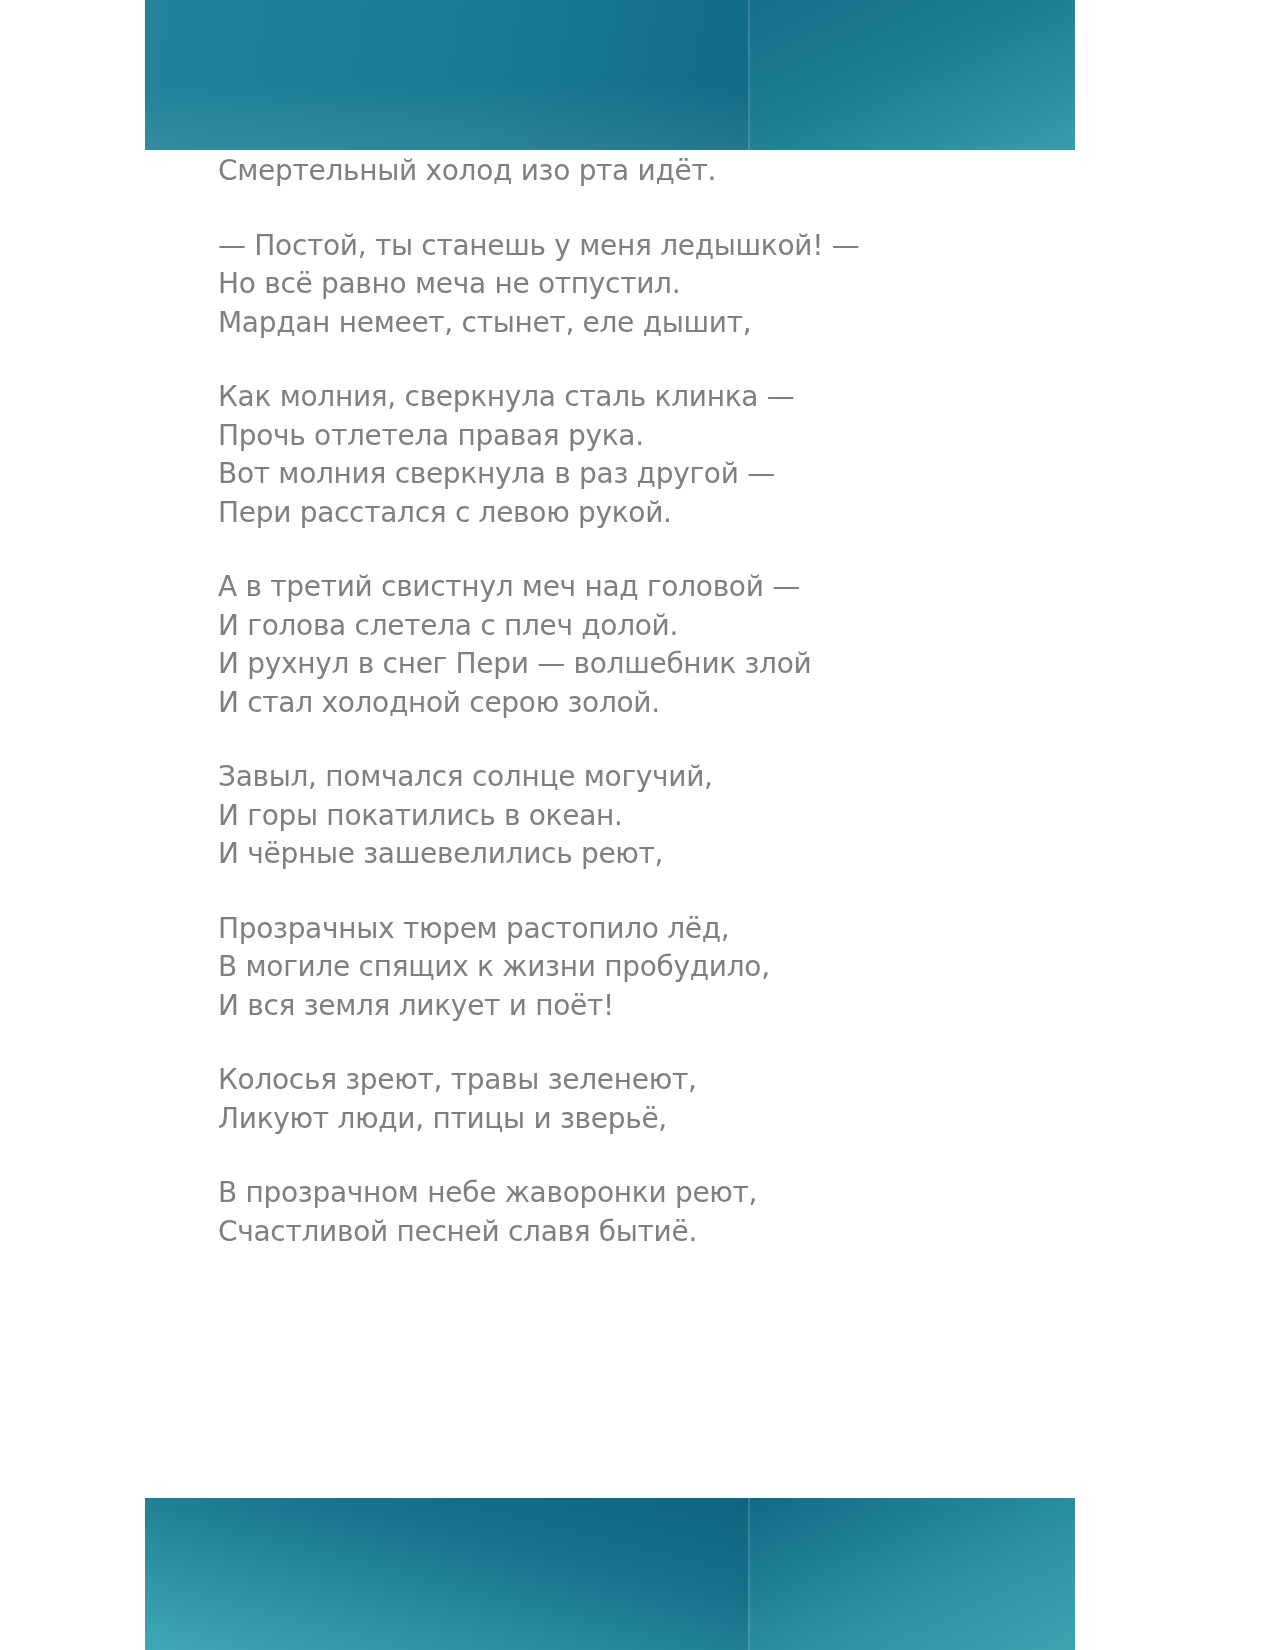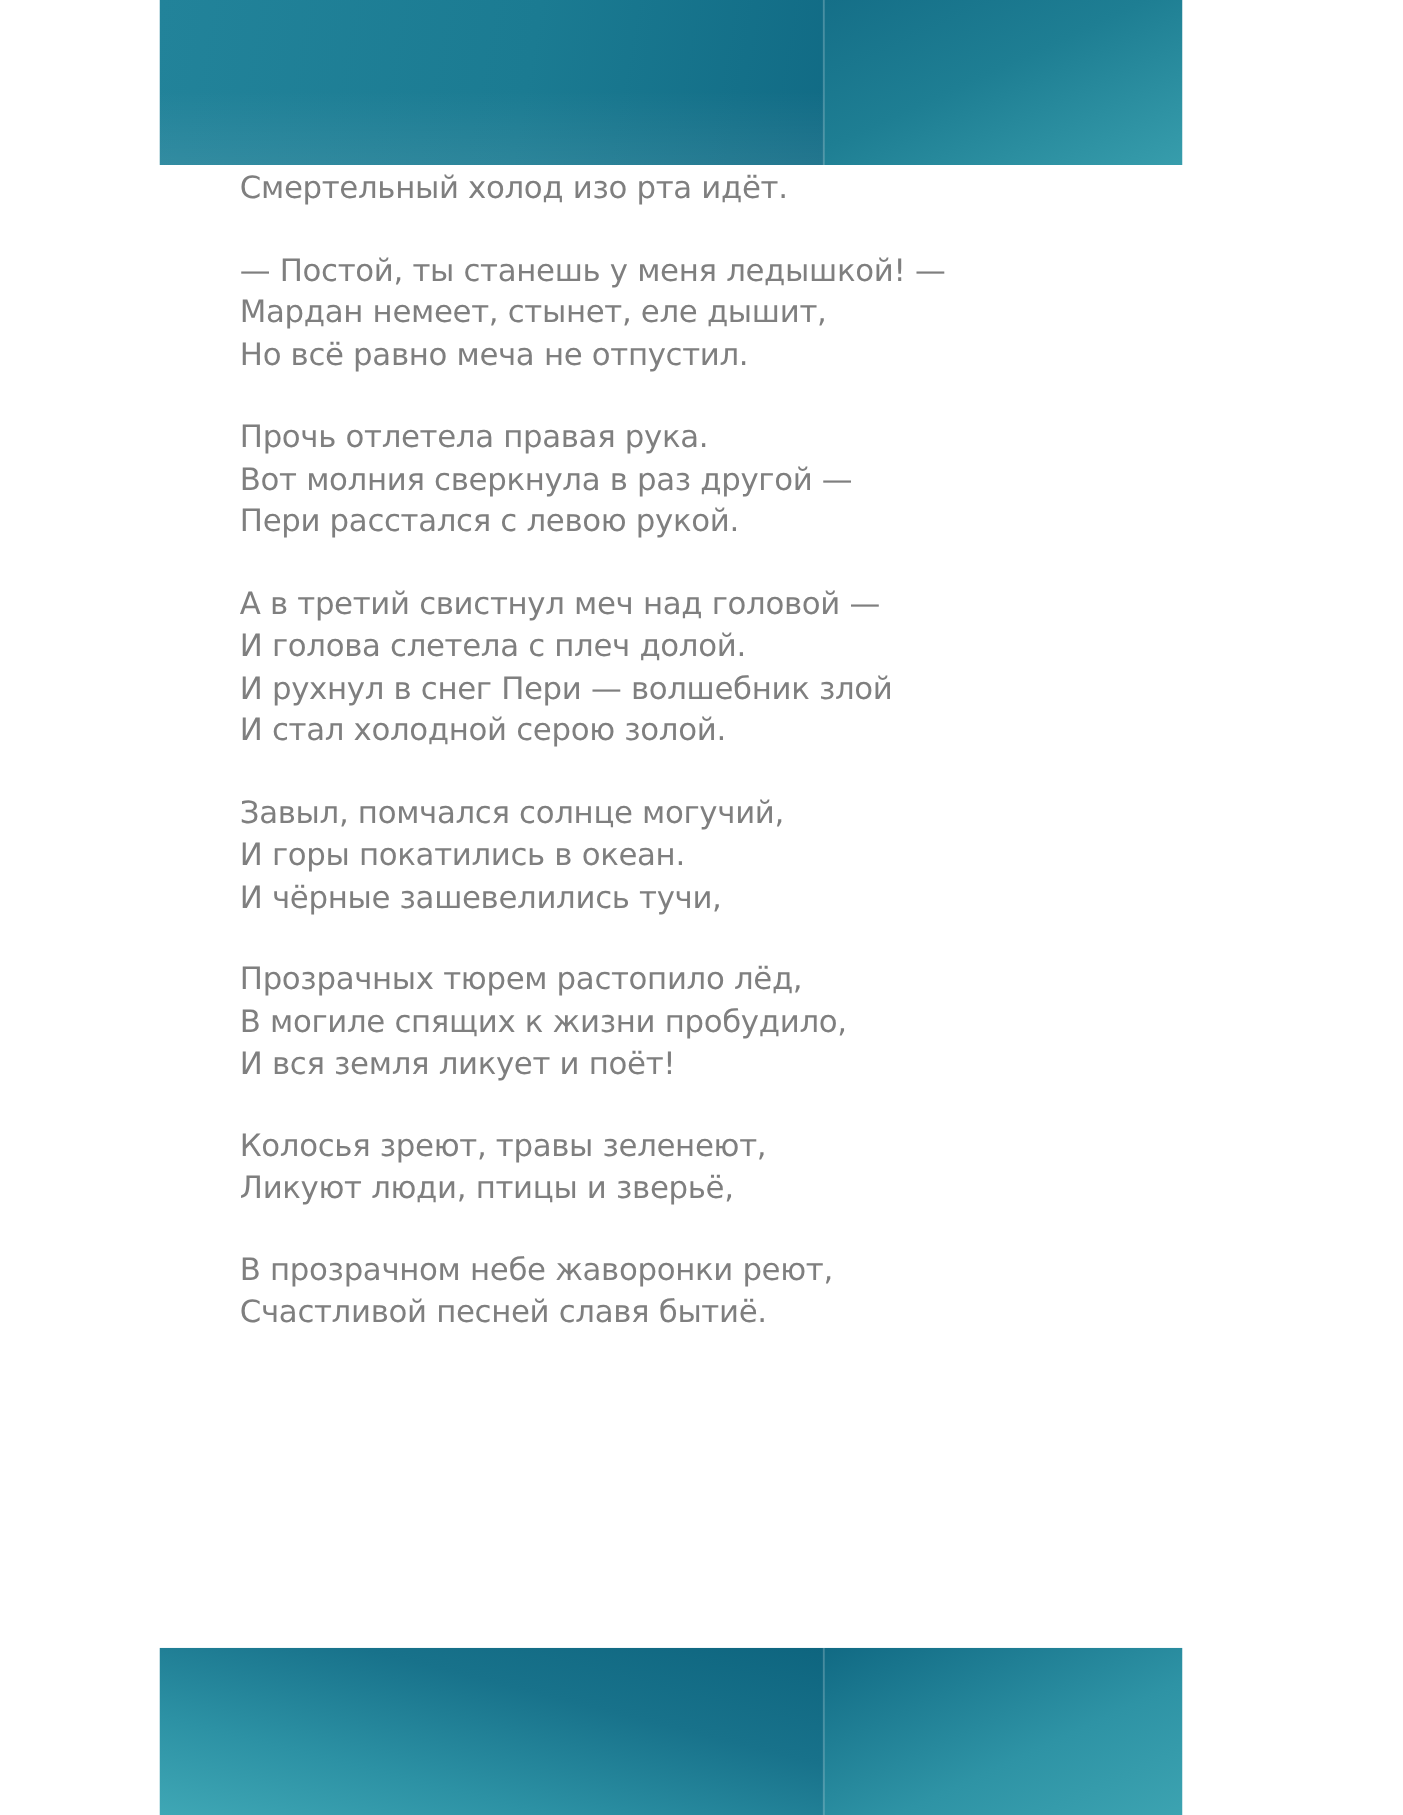--- a/index.html
+++ b/index.html
@@ -66,38 +66,39 @@
     <div class="seg seg-right"></div>
     <div class="seam"></div>
   </div>
 
   <main class="poem">
     <p class="stanza">
       <span class="line">Смертельный холод изо рта идёт.</span>
     </p>
     <p class="stanza">
       <span class="line">— Постой, ты станешь у меня ледышкой! —</span>
+      <span class="line">Но всё равно меча не отпустил.</span>
       <span class="line">Мардан немеет, стынет, еле дышит,</span>
-      <span class="line">Но всё равно меча не отпустил.</span>
     </p>
     <p class="stanza">
+      <span class="line">Как молния, сверкнула сталь клинка —</span>
       <span class="line">Прочь отлетела правая рука.</span>
       <span class="line">Вот молния сверкнула в раз другой —</span>
       <span class="line">Пери расстался с левою рукой.</span>
     </p>
     <p class="stanza">
       <span class="line">А в третий свистнул меч над головой —</span>
       <span class="line">И голова слетела с плеч долой.</span>
       <span class="line">И рухнул в снег Пери — волшебник злой</span>
       <span class="line">И стал холодной серою золой.</span>
     </p>
     <p class="stanza">
       <span class="line">Завыл, помчался солнце могучий,</span>
       <span class="line">И горы покатились в океан.</span>
-      <span class="line">И чёрные зашевелились тучи,</span>
+      <span class="line">И чёрные зашевелились реют,</span>
     </p>
     <p class="stanza">
       <span class="line">Прозрачных тюрем растопило лёд,</span>
       <span class="line">В могиле спящих к жизни пробудило,</span>
       <span class="line">И вся земля ликует и поёт!</span>
     </p>
     <p class="stanza">
       <span class="line">Колосья зреют, травы зеленеют,</span>
       <span class="line">Ликуют люди, птицы и зверьё,</span>
     </p>

